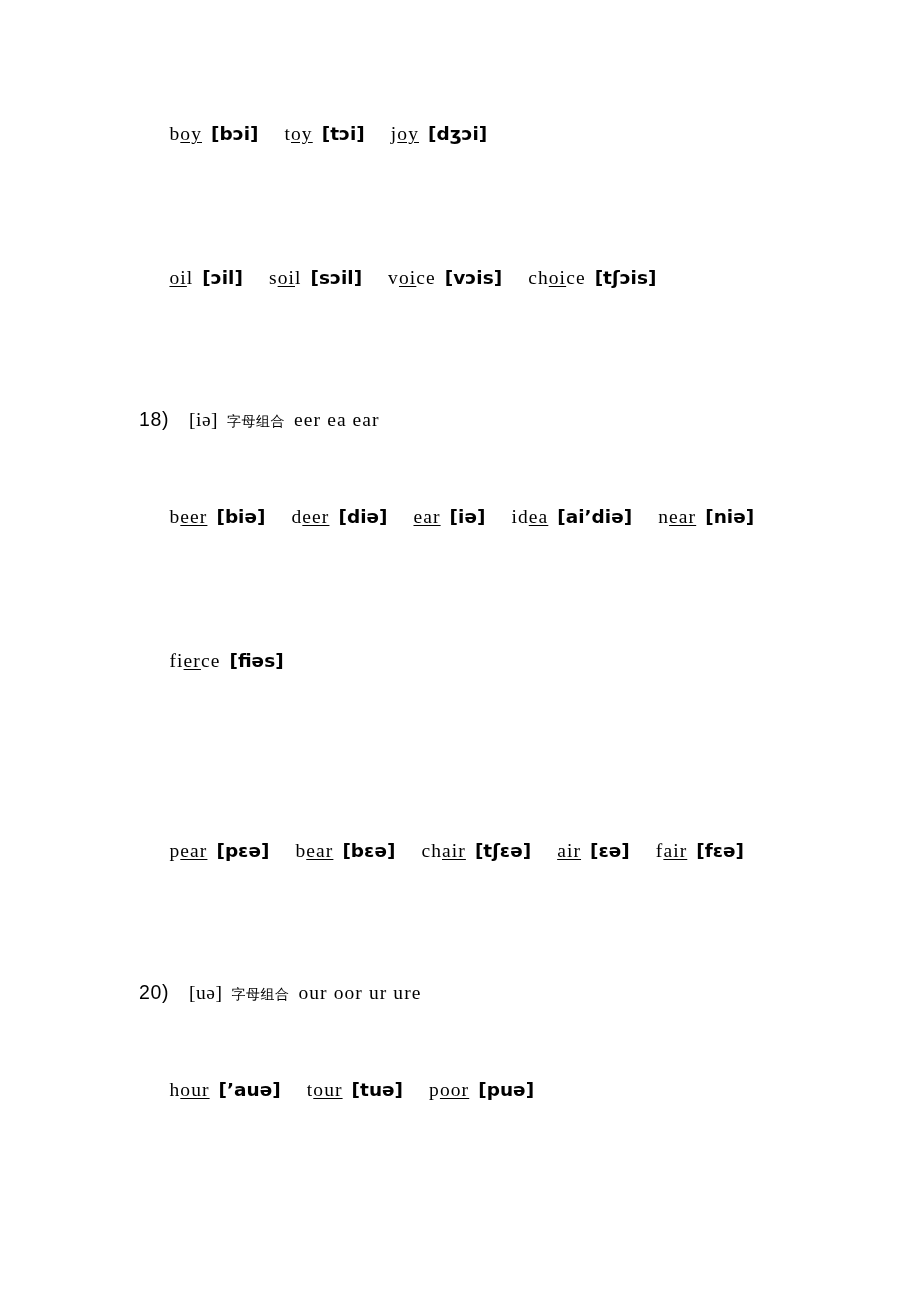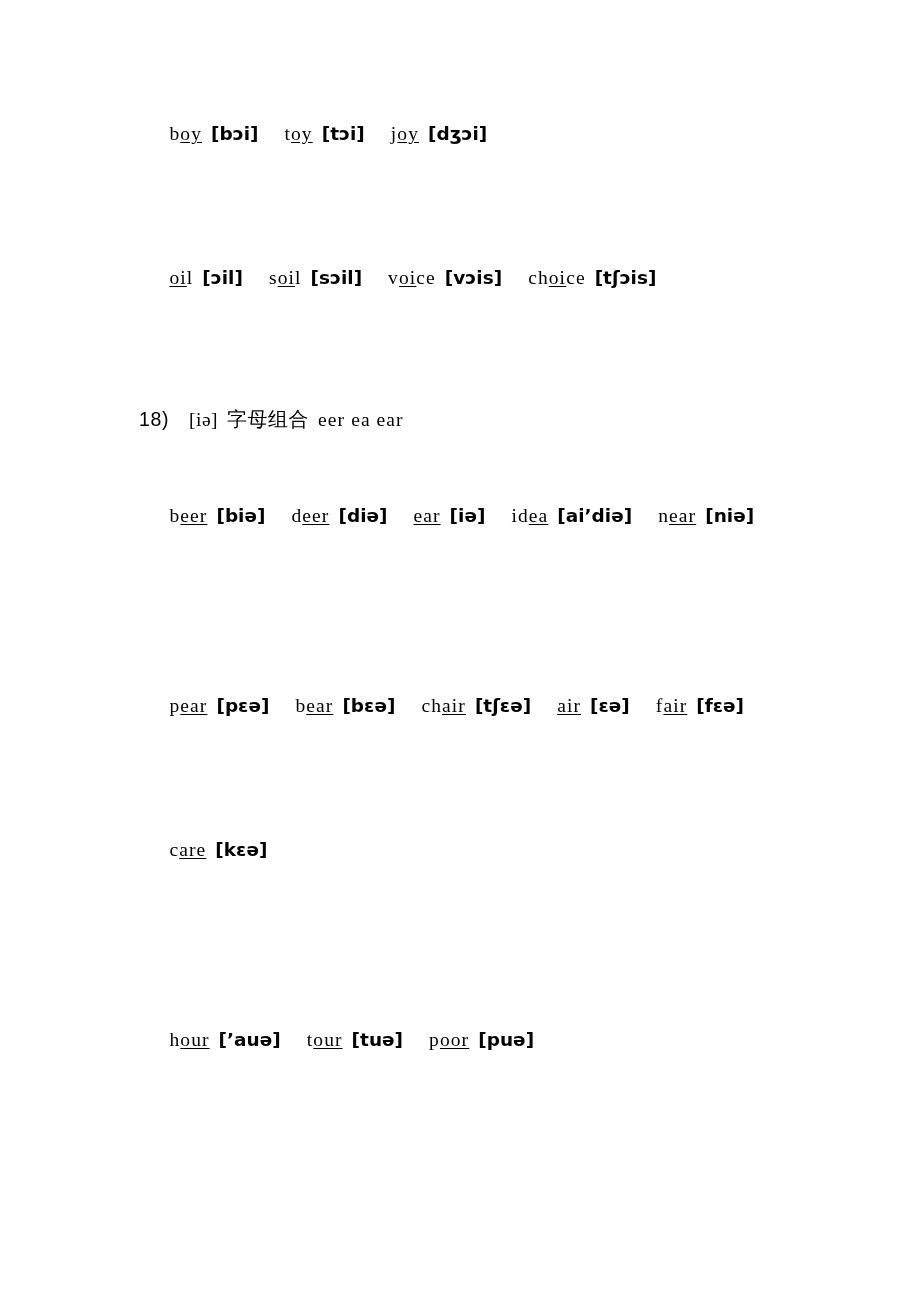--- a/index.html
+++ b/index.html
@@ -48,21 +48,21 @@
   }
   
   .ipa-lite {
     font-family: "Liberation Serif", "DejaVu Serif", serif;
     font-size: 19.5px;
     letter-spacing: 0.5px;
   }
 
   .cn {
     font-family: Liberation Mono, monospace;
-    font-size: 20px;
+    font-size: 14px;
     letter-spacing: 0.5px;
   }
 
   
   .sec-head {
     font-size: 19.5px;
     line-height: 46px;
     white-space: pre;
   }
   .num {
@@ -95,38 +95,39 @@
 
   <div class="gap-lg"></div>
 
   <div>
     <div class="sec-head"><span class="num">18)</span><span class="sp-2"></span><span class="ipa-lite">[iə]</span><span class="sp-1"></span><span class="cn">字母组合</span><span class="sp-1"></span><span class="w">eer ea ear</span></div>
 
     <div class="line">
       <span class="entry"><span class="w">b</span><span class="w u">eer</span><span class="w"></span><span class="sp-1"></span><span class="ipa">[biə]</span></span><span class="sp-3"></span><span class="entry"><span class="w">d</span><span class="w u">eer</span><span class="w"></span><span class="sp-1"></span><span class="ipa">[diə]</span></span><span class="sp-3"></span><span class="entry"><span class="w"></span><span class="w u">ear</span><span class="w"></span><span class="sp-1"></span><span class="ipa">[iə]</span></span><span class="sp-3"></span><span class="entry"><span class="w">id</span><span class="w u">ea</span><span class="w"></span><span class="sp-1"></span><span class="ipa">[ai’diə]</span></span><span class="sp-3"></span><span class="entry"><span class="w">n</span><span class="w u">ear</span><span class="w"></span><span class="sp-1"></span><span class="ipa">[niə]</span></span>
     </div>
 
+    <div class="line">
+      <span class="entry"><span class="w">fi</span><span class="w u">er</span><span class="w">ce</span><span class="sp-1"></span><span class="ipa">[fiəs]</span></span>
+    </div>
   </div>
 
   <div class="gap-lg"></div>
 
   <div>
 
     <div class="line">
       <span class="entry"><span class="w">p</span><span class="w u">ear</span><span class="w"></span><span class="sp-1"></span><span class="ipa">[pɛə]</span></span><span class="sp-3"></span><span class="entry"><span class="w">b</span><span class="w u">ear</span><span class="w"></span><span class="sp-1"></span><span class="ipa">[bɛə]</span></span><span class="sp-3"></span><span class="entry"><span class="w">ch</span><span class="w u">air</span><span class="w"></span><span class="sp-1"></span><span class="ipa">[tʃɛə]</span></span><span class="sp-3"></span><span class="entry"><span class="w"></span><span class="w u">air</span><span class="w"></span><span class="sp-1"></span><span class="ipa">[ɛə]</span></span><span class="sp-3"></span><span class="entry"><span class="w">f</span><span class="w u">air</span><span class="w"></span><span class="sp-1"></span><span class="ipa">[fɛə]</span></span>
     </div>
 
-    <div class="line">
-      <span class="entry"><span class="w">c</span><span class="w u">are</span><span class="w"></span><span class="sp-1"></span><span class="ipa">[kɛə]</span></span>
-    </div>
   </div>
 
   <div class="gap-lg"></div>
 
   <div>
+    <div class="sec-head"><span class="num">20)</span><span class="sp-2"></span><span class="ipa-lite">[uə]</span><span class="sp-1"></span><span class="cn">字母组合</span><span class="sp-1"></span><span class="w">our oor ur ure</span></div>
 
     <div class="line">
       <span class="entry"><span class="w">h</span><span class="w u">our</span><span class="w"></span><span class="sp-1"></span><span class="ipa">[’auə]</span></span><span class="sp-3"></span><span class="entry"><span class="w">t</span><span class="w u">our</span><span class="w"></span><span class="sp-1"></span><span class="ipa">[tuə]</span></span><span class="sp-3"></span><span class="entry"><span class="w">p</span><span class="w u">oor</span><span class="w"></span><span class="sp-1"></span><span class="ipa">[puə]</span></span>
     </div>
 
   </div>
 
 </div>
 
 </body></html>

